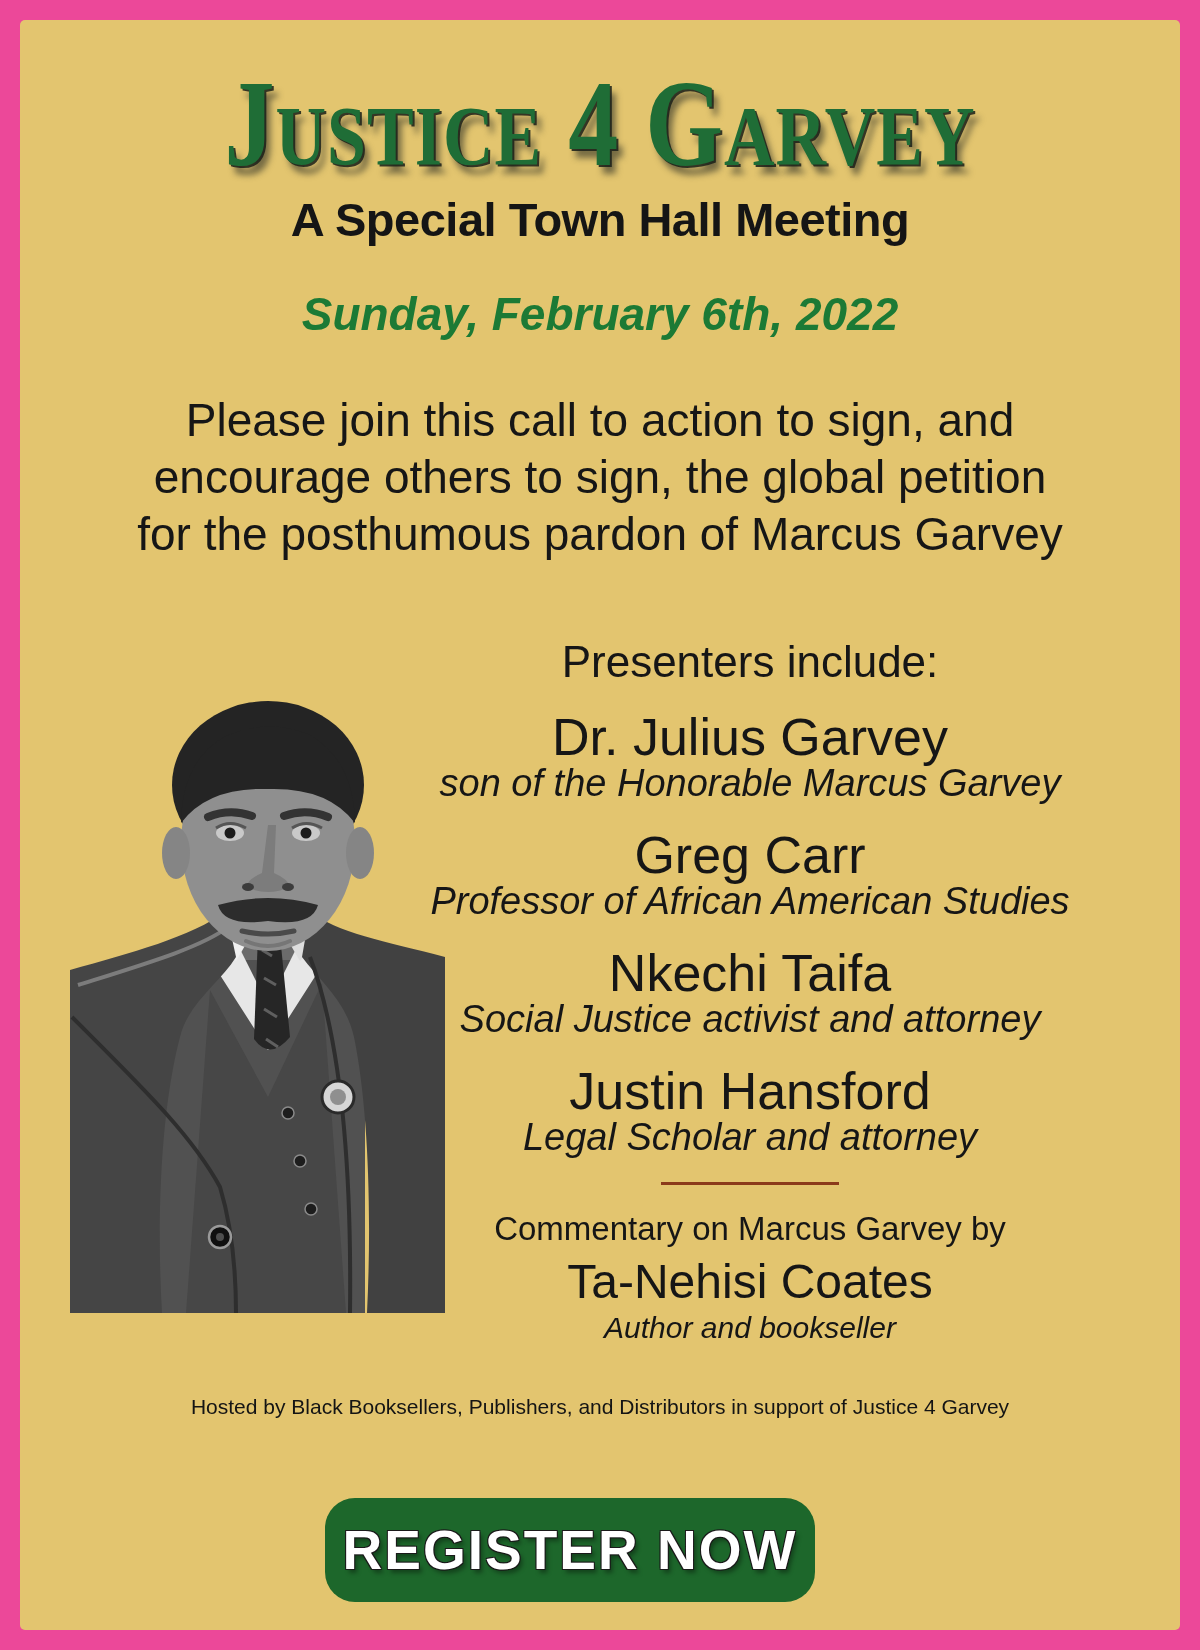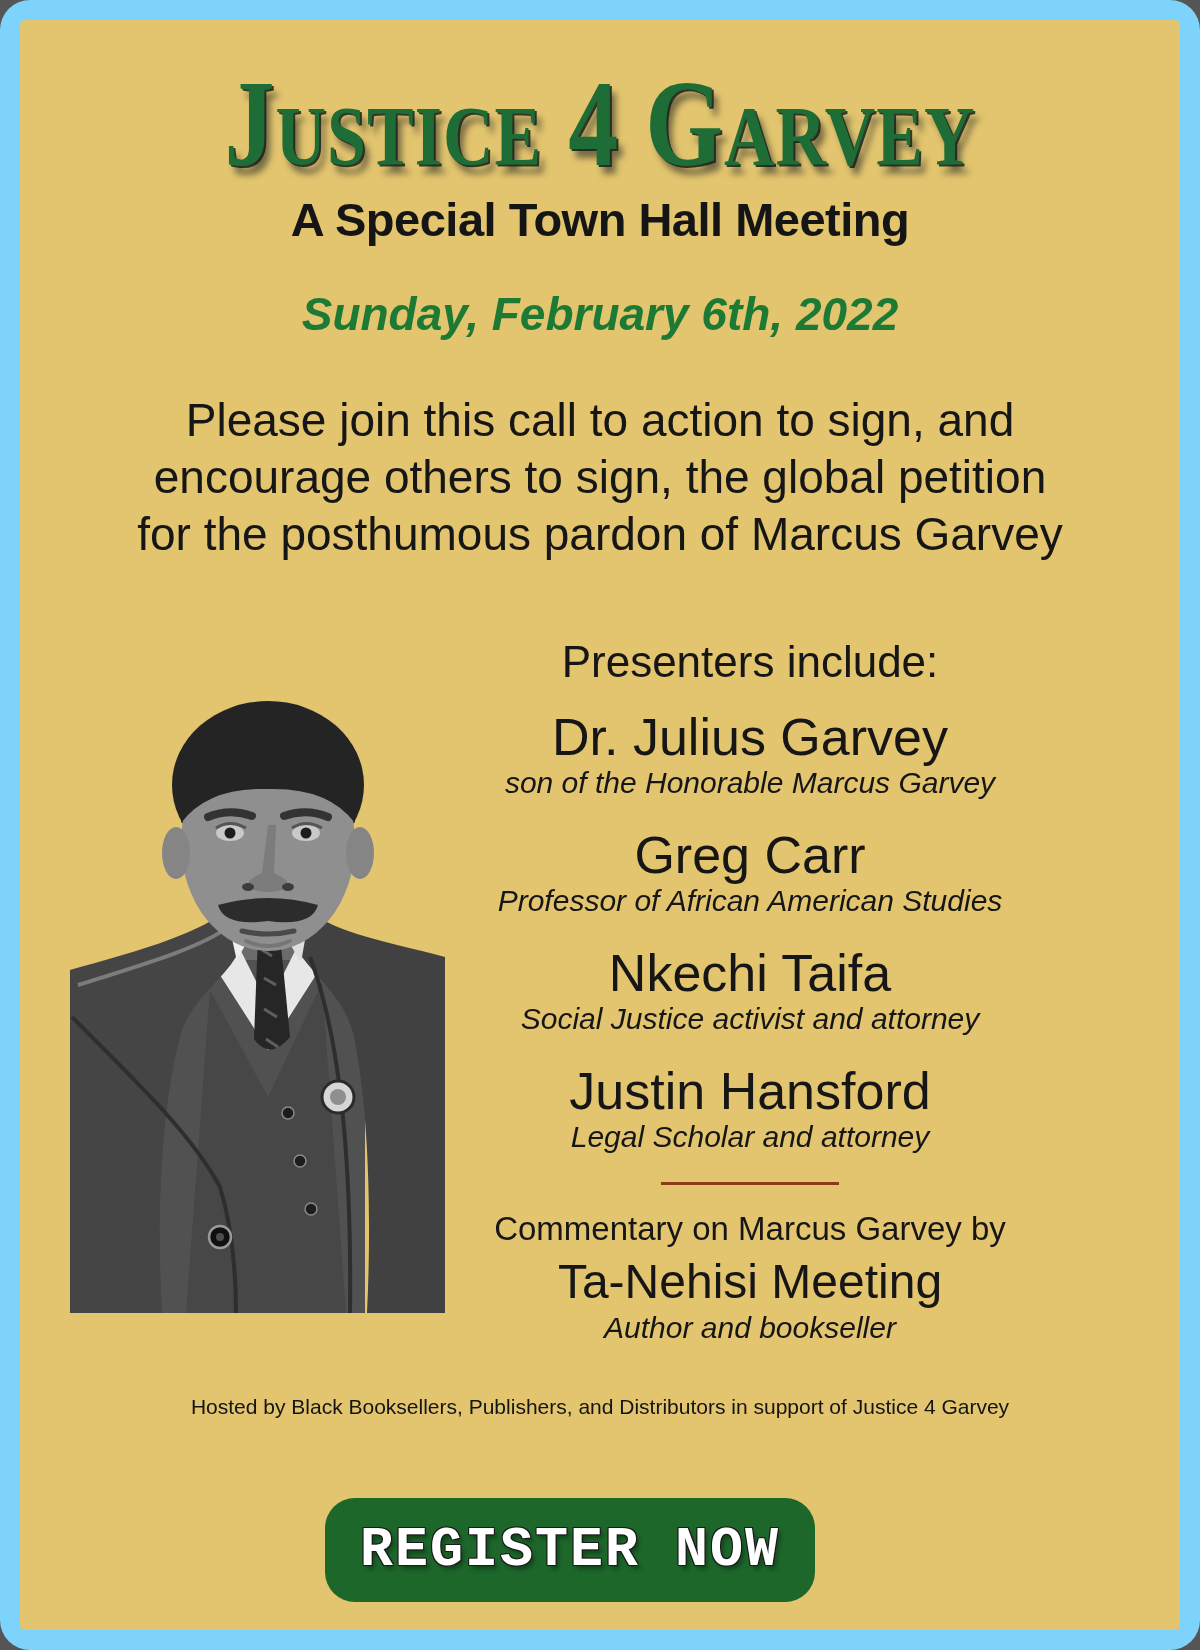--- a/index.html
+++ b/index.html
@@ -1,23 +1,22 @@
 <!DOCTYPE html>
 <html><head>
 <meta charset="utf-8">
 <style>
   html,body{margin:0;padding:0;background:#555;}
   .page{
     position:relative;
     width:1200px;height:1650px;
-    background:#7dd3fc;
+    background:#ec4899;
     font-family:"Liberation Sans", sans-serif;
     overflow:hidden;
     margin:0 auto;
-    border-radius:30px;
   }
   .inner{
     position:absolute;left:20px;top:20px;
     width:1160px;height:1610px;
     background:#e3c56f;
     border-radius:5px;
   }
   .title{
     position:absolute;top:34px;left:0;width:100%;
     text-align:center;
@@ -49,38 +48,38 @@
   .photo-wrap{
     position:absolute;left:50px;top:645px;width:375px;height:648px;
   }
   .col{
     position:absolute;left:400px;top:620px;width:660px;
     text-align:center;color:#161616;
   }
   .col-heading{font-size:44px;line-height:44px;margin-bottom:26px;font-weight:500;}
   .presenter{margin-bottom:28px;}
   .p-name{font-size:52px;line-height:54px;}
-  .p-role{font-size:30px;line-height:34px;font-style:italic;margin-top:2px;}
+  .p-role{font-size:38px;line-height:34px;font-style:italic;margin-top:2px;}
   .divider{
     width:178px;border:none;border-top:3px solid #8b3a1a;
     margin:20px auto 24px auto;
   }
   .commentary-label{font-size:33px;line-height:40px;}
   .commentator-name{font-size:48px;line-height:54px;margin-top:6px;}
   .commentator-role{font-size:30px;line-height:34px;font-style:italic;margin-top:2px;}
   .hosted{
     position:absolute;top:1375px;left:0;width:100%;
     text-align:center;font-size:21px;color:#141414;
   }
   .register-btn{
     position:absolute;left:305px;top:1478px;
     width:490px;height:104px;
     background:#1d672b;
     border:none;border-radius:30px;
-    font-family:Liberation Mono, monospace;
+    font-family:Liberation Sans, sans-serif;
     font-weight:bold;font-size:55px;letter-spacing:2px;
     color:#ffffff;
     text-shadow:1px 1px 0 #1a1a1a,-1px -1px 0 #1a1a1a,1px -1px 0 #1a1a1a,-1px 1px 0 #1a1a1a,3px 4px 4px rgba(0,0,0,.35);
     cursor:pointer;
   }
 </style>
 </head>
 <body>
 
 <div class="page">
@@ -171,21 +170,21 @@
         <div class="p-role">Social Justice activist and attorney</div>
       </div>
       <div class="presenter">
         <div class="p-name">Justin Hansford</div>
         <div class="p-role">Legal Scholar and attorney</div>
       </div>
 
       <hr class="divider">
 
       <div class="commentary-label">Commentary on Marcus Garvey by</div>
-      <div class="commentator-name">Ta-Nehisi Meeting</div>
+      <div class="commentator-name">Ta-Nehisi Coates</div>
       <div class="commentator-role">Author and bookseller</div>
     </div>
 
     <div class="hosted">Hosted by Black Booksellers, Publishers, and Distributors in support of Justice 4 Garvey</div>
 
     <button class="register-btn">REGISTER NOW</button>
 
   </div>
 </div>
 

